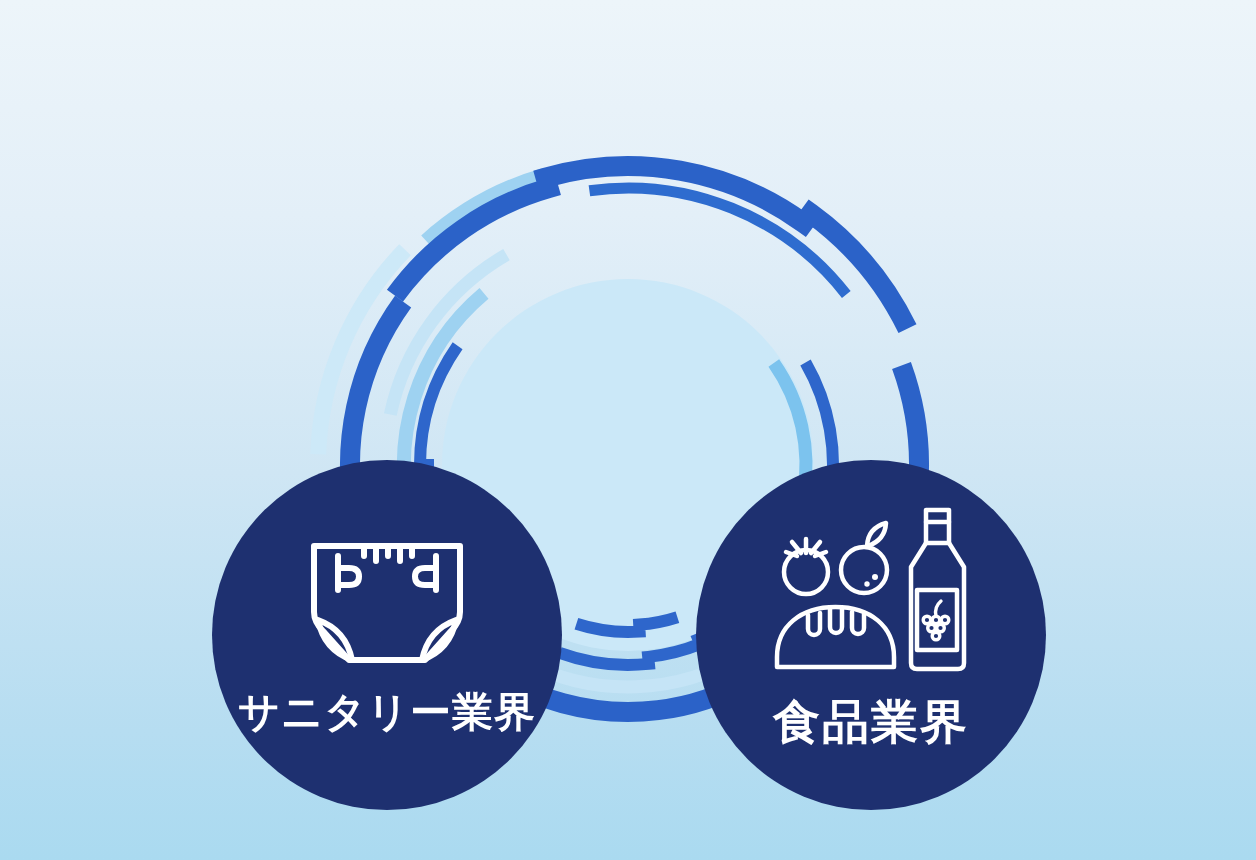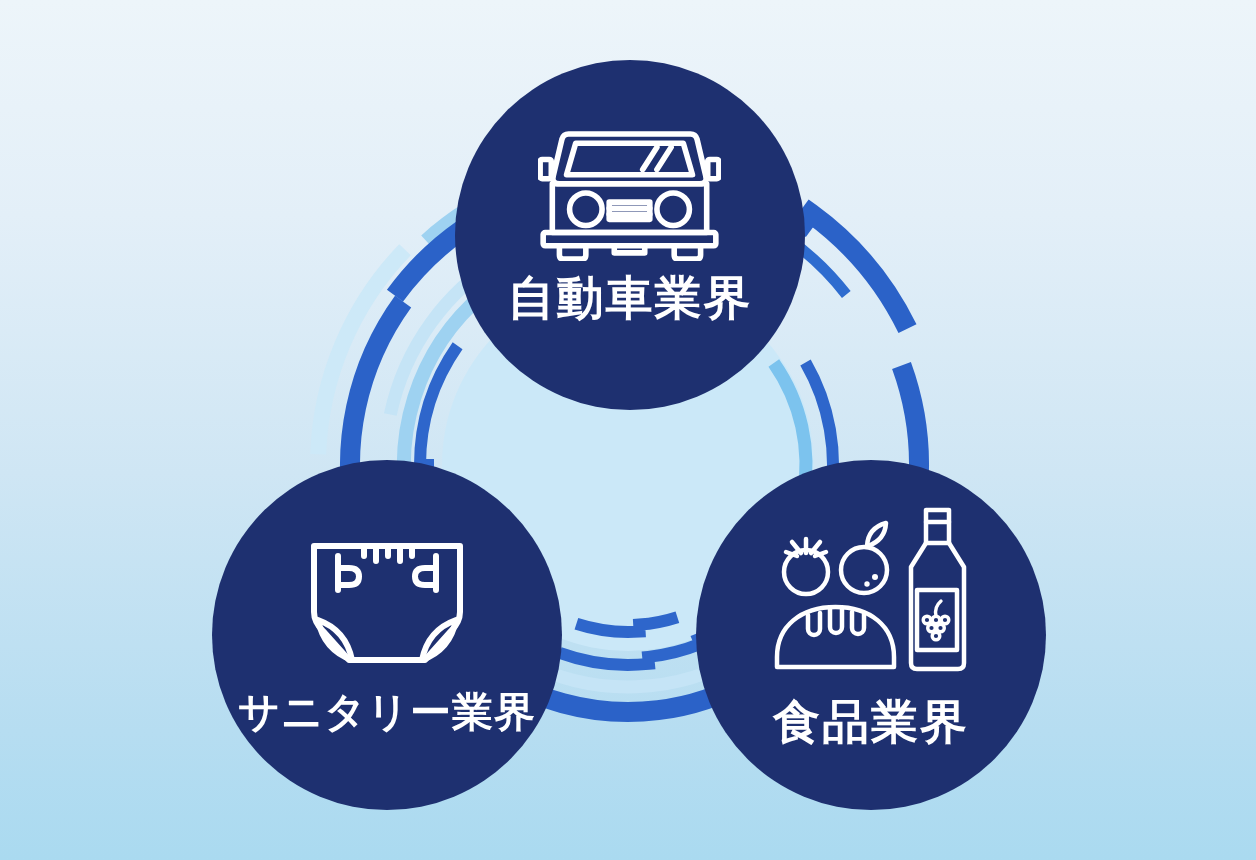--- a/index.html
+++ b/index.html
@@ -42,39 +42,20 @@
       <path d="M773.8,362.9 A178,178 0 0 1 803.3,495.9 " fill="none" stroke="#7cc3ee" stroke-width="13"></path>
       <path d="M677.4,617.2 A160,160 0 0 1 639.2,624.6 L639.6,631.6 A167,167 0 0 1 576.4,623.8 " fill="none" stroke="#2e66cb" stroke-width="12"></path>
       <path d="M805.5,362.5 A205,205 0 0 1 829.9,500.6 M748.8,609.0 A188,188 0 0 1 698.4,639.3 L700.3,643.9 A193,193 0 0 1 648.2,656.9 L648.9,663.9 A200,200 0 0 1 559.6,652.9 M442.6,539.9 A200,200 0 0 1 428.0,465.0 L420.0,465.0 A208,208 0 0 1 457.6,345.7 " fill="none" stroke="#2e66cb" stroke-width="12"></path>
       <path d="M844.7,503.2 A220,220 0 0 1 744.6,651.6 L745.6,653.3 A222,222 0 0 1 523.8,661.0 M390.3,414.5 A243,243 0 0 1 506.5,254.6 " fill="none" stroke="#c5e4f6" stroke-width="13"></path>
       <path d="M411.6,523.0 A224,224 0 0 1 484.0,293.4 M425.9,240.6 A302,302 0 0 1 544.8,174.7 " fill="none" stroke="#9ed2f1" stroke-width="14"></path>
       <path d="M318.2,454.2 A310,310 0 0 1 405.0,249.7 " fill="none" stroke="#cde9f8" stroke-width="16"></path>
       <path d="M395.0,295.7 A288,288 0 0 1 548.6,188.2 L545.6,177.6 A299,299 0 0 1 803.7,223.1 L810.8,213.4 A311,311 0 0 1 907.5,328.7 M901.5,365.5 A291,291 0 0 1 918.3,485.3 L885.4,483.0 A258,258 0 0 1 825.6,630.8 L817.2,623.8 A247,247 0 0 1 482.8,664.8 M451.3,661.2 A264,264 0 0 1 369.8,519.9 L356.1,522.8 A278,278 0 0 1 403.1,301.6 " fill="none" stroke="#2b62c8" stroke-width="20"></path>
       <path d="M589.4,190.7 A277,277 0 0 1 846.3,294.5 " fill="none" stroke="#2e6ccf" stroke-width="11"></path>
     </svg>
 
-  <div class="node node-automotive" style="background: rgb(30, 48, 112);">
-    <svg class="icon icon-car" width="183" height="130" viewBox="0 0 180 128" fill="none" stroke="#ffffff" stroke-width="5.5" stroke-linejoin="round" stroke-linecap="round">
-      <path d="M30,3 L150,3 Q155,3 156.5,8 L165,44 Q167,52 159,52 L21,52 Q13,52 15,44 L23.5,8 Q25,3 30,3 Z"></path>
-      <path d="M37,12 L143,12 L152,43 L28,43 Z"></path>
-      <path d="M103,38 L117,16 M117,38 L131,16"></path>
-      <rect x="2" y="28" width="11" height="19" rx="2"></rect>
-      <rect x="167" y="28" width="11" height="19" rx="2"></rect>
-      <rect x="14" y="52" width="152" height="48"></rect>
-      <circle cx="47" cy="77" r="16"></circle>
-      <circle cx="133" cy="77" r="16"></circle>
-      <rect x="70" y="70" width="40" height="17"></rect>
-      <path d="M70,76 H110 M70,82 H110"></path>
-      <rect x="5" y="100" width="170" height="13" rx="2"></rect>
-      <path d="M21,113 v9 q0,4 4,4 h18 q4,0 4,-4 v-9"></path>
-      <path d="M134,113 v9 q0,4 4,4 h18 q4,0 4,-4 v-9"></path>
-      <path d="M75,113 v7 h30 v-7"></path>
-    </svg>
-    <div class="node-label label-automotive" style="color: rgb(255, 255, 255);">自動車業界</div>
-  </div>
 
   <div class="node node-sanitary" style="background: rgb(30, 48, 112);">
     <svg class="icon icon-diaper" width="170" height="140" viewBox="0 0 170 140" fill="none" stroke="#ffffff" stroke-width="6" stroke-linejoin="round" stroke-linecap="round">
       <path d="M12,12 L158,12 L158,78 Q158,88 149,97 L123,126 L47,126 L21,97 Q12,88 12,78 Z"></path>
       <path d="M16,86 Q44,96 50,126 Q22,116 16,86 Z"></path>
       <path d="M154,86 Q126,96 120,126 Q148,116 154,86 Z"></path>
       <path d="M36,22 V56 M36,34 H47 Q57,34 57,42.5 Q57,51 47,51 H36"></path>
       <path d="M134,22 V56 M134,34 H123 Q113,34 113,42.5 Q113,51 123,51 H134"></path>
       <path d="M62,12 V22 M74,12 V27 M86,12 V22 M98,12 V27 M110,12 V22"></path>
     </svg>

